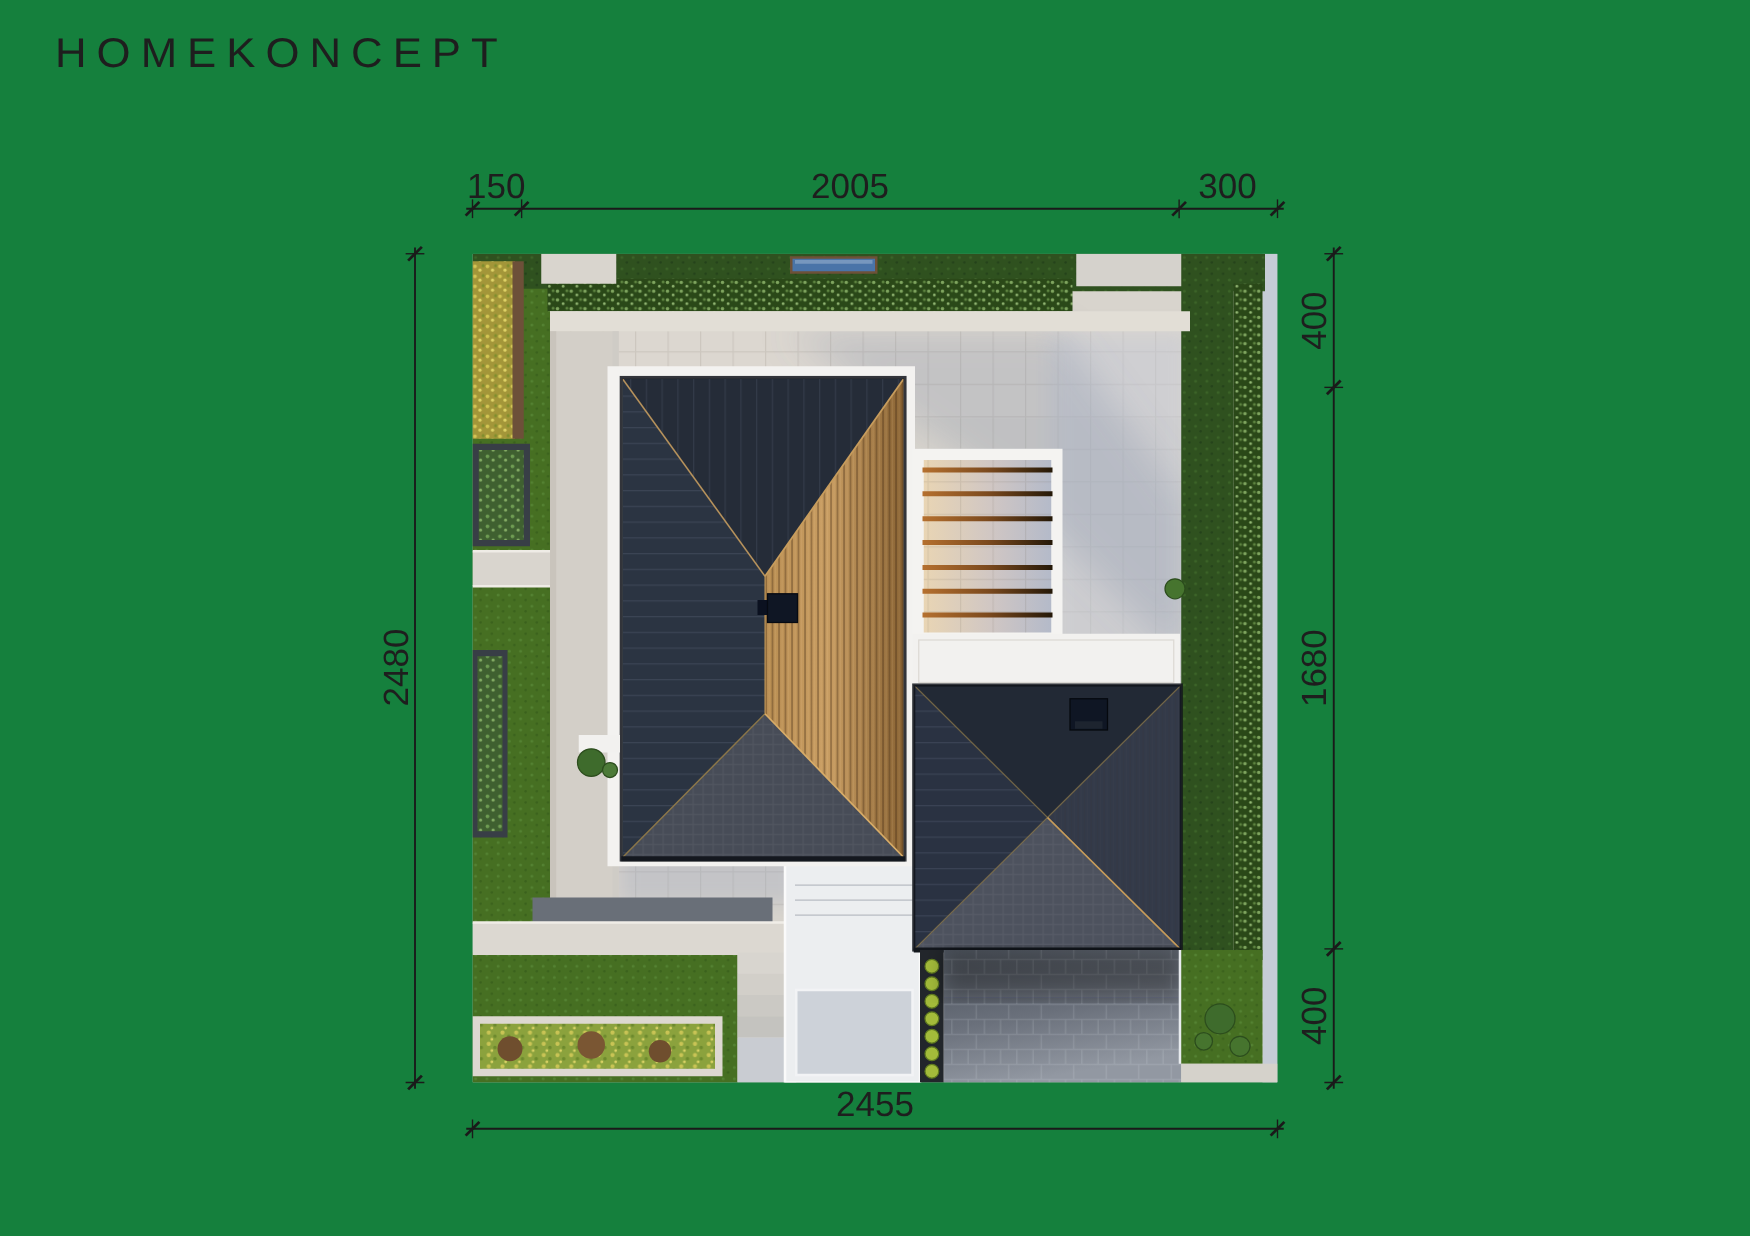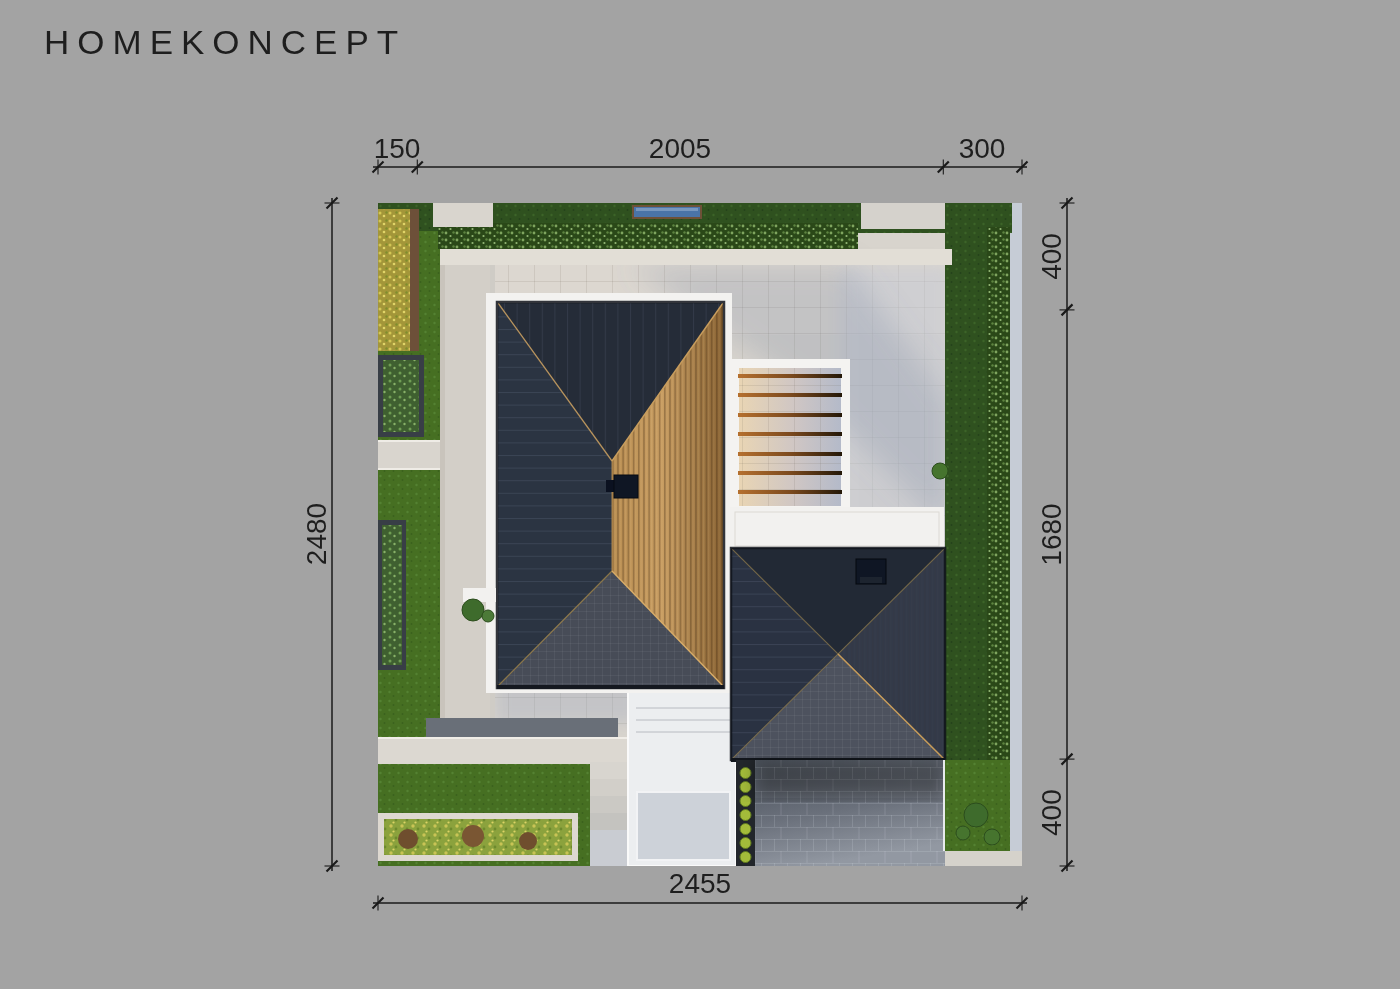--- a/index.html
+++ b/index.html
@@ -1,18 +1,18 @@
 <!DOCTYPE html>
 <html style="--ink: #1e1e1e; --paper: #ffffff; --pavement: #d8d4cd; --pavement-cool: #c3c8d4; --gravel: #e2ded6; --lawn: #466f22; --lawn-dark: #2f511f; --white-structure: #f3f2f0; --roof-north: #252c38; --roof-west: #2b3442; --roof-south: #474c57; --roof-wood: #c59a5e; --ridge-amber: #c79c5c; --garage-north: #222935; --garage-west: #2a3242; --garage-east: #333a49; --garage-south: #4d525e; --driveway: #5a616b; --walkway: #eceef0; --planter-soil: #22262b; --plant-yellow: #a3bb3a; --pool-blue: #4a74a8; --bush-green: #3e6b2c; --chimney: #0f1624;"><head>
 <meta charset="utf-8">
 <style>
   html,body{margin:0;padding:0;background:#ffffff;}
   body{width:1400px;height:989px;position:relative;overflow:hidden;
        font-family:"Liberation Sans",sans-serif;}
-  .page{position:absolute;inset:0;background:#a3a3a3;}
+  .page{position:absolute;inset:0;background:#15803d;}
   .logo{position:absolute;left:44px;top:24px;font-size:35px;font-weight:300;
         letter-spacing:8px;color:var(--ink,#1e1e1e);transform:scaleY(.95);
         transform-origin:left top;white-space:nowrap;}
   .plan{position:absolute;left:378px;top:203px;width:644px;height:663px;}
   .dims{position:absolute;left:0;top:0;pointer-events:none;}
   .dimtxt{font-family:"Liberation Sans",sans-serif;font-size:28px;fill:var(--ink,#1e1e1e);}
   svg{display:block;}
 </style>
 </head>
 <body>

